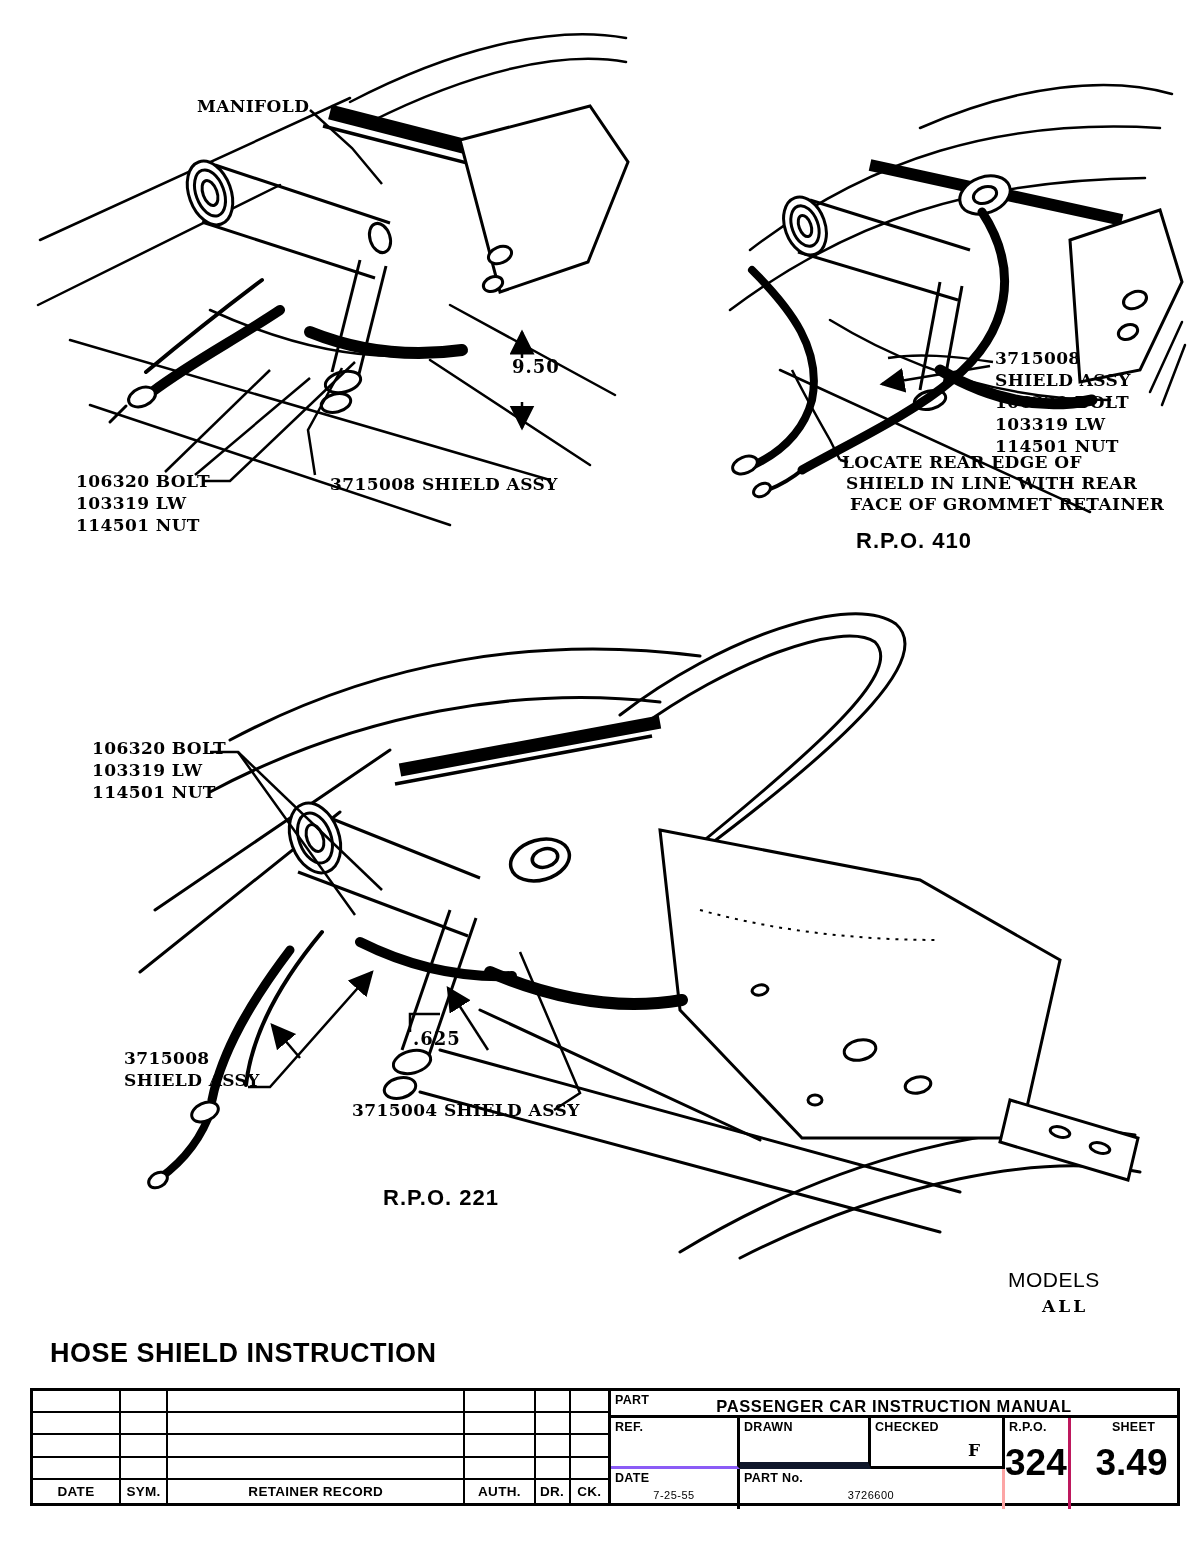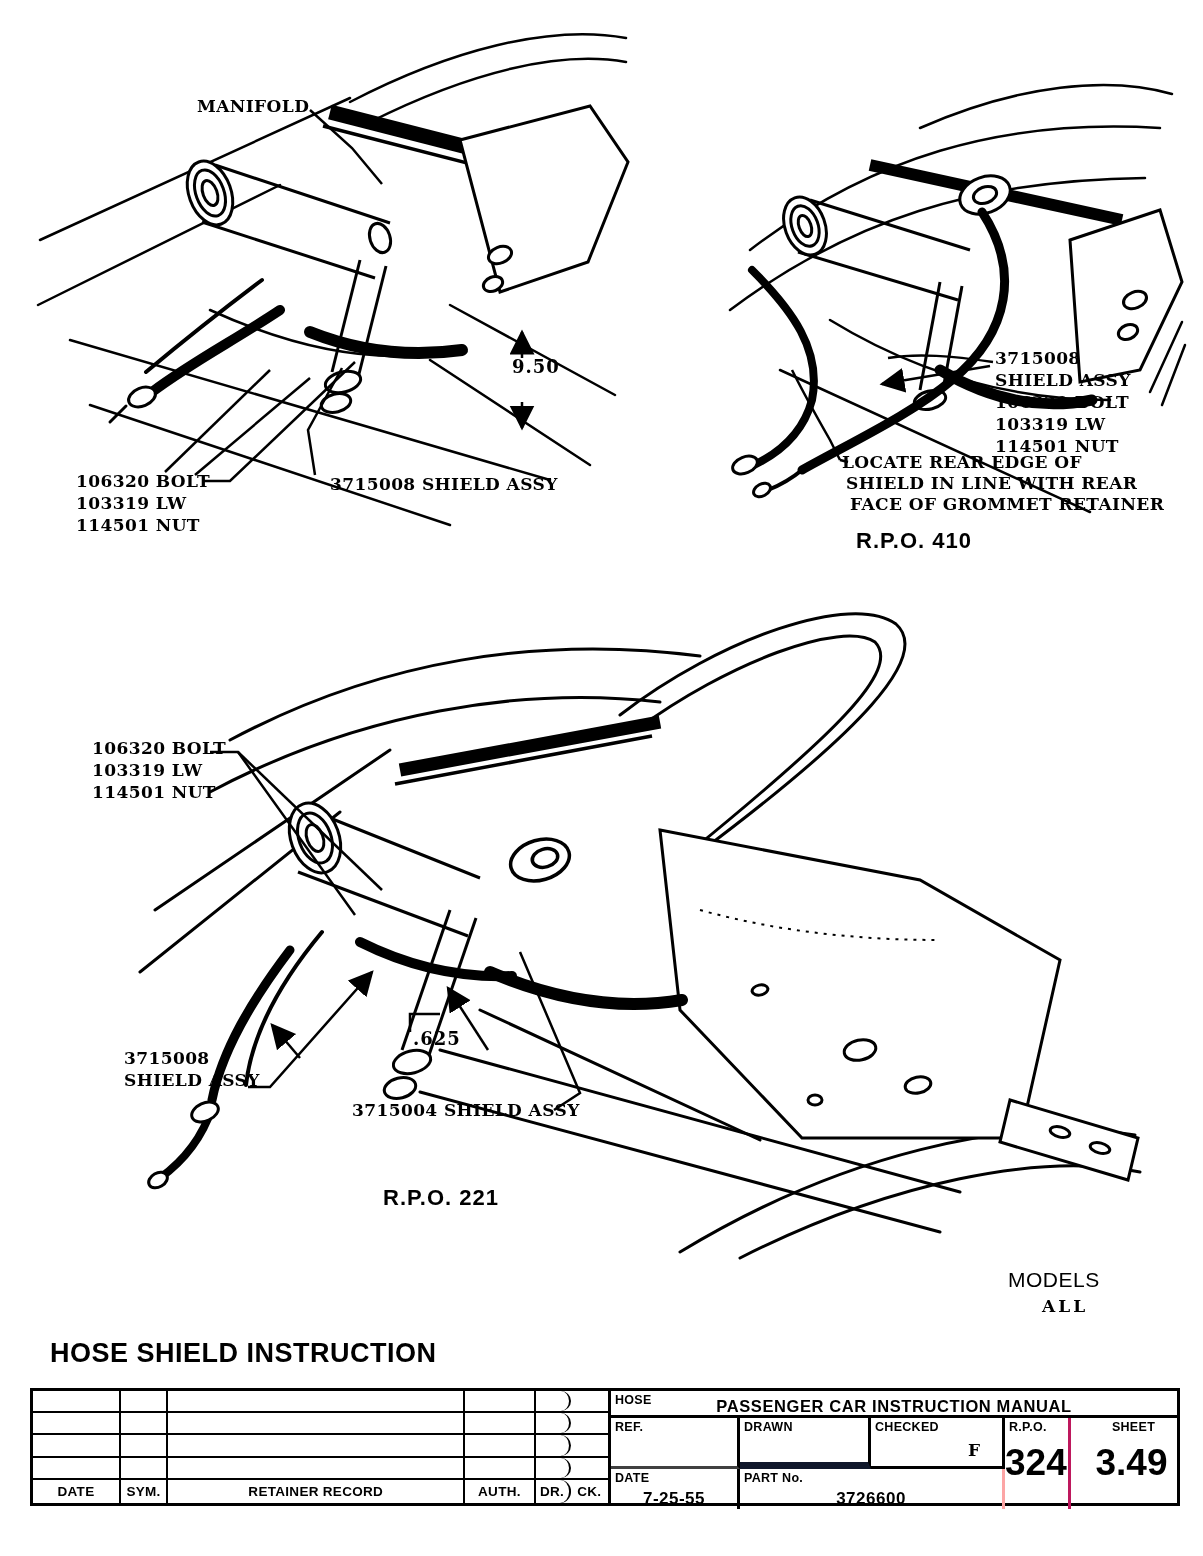--- a/index.html
+++ b/index.html
@@ -44,37 +44,37 @@
   }
   .rev-row { display:flex; flex:1; border-bottom:2px solid #000; }
   .rev-row:last-child { border-bottom:none; flex:1.15; }
   .rev-cell {
     border-right:2px solid #000; height:100%;
     display:flex; align-items:center; justify-content:center;
     font-weight:700; font-size:13.5px; letter-spacing:0.3px;
   }
   .rev-cell:last-child { border-right:none; }
   .c-date { width:15.3%; } .c-sym { width:8.2%; } .c-rev { width:51.7%; }
-  .c-auth { width:12.2%; } .c-dr { width:6.1%;border-radius:11px; } .c-ck { width:6.5%; }
+  .c-auth { width:12.2%; } .c-dr { width:6.1%; } .c-ck { width:6.5%; }
   .info-table { position:absolute; left:578px; top:0; right:0; height:100%; }
   .name-row {
     position:absolute; left:0; top:0; right:0; height:27px;
     border-bottom:3px solid #000;
   }
   .mini-label {
     position:absolute; left:4px; top:2px;
     font-weight:700; font-size:12.5px; letter-spacing:0.3px;
   }
   .name-value {
     position:absolute; left:0; right:0; top:6px; text-align:center;
     font-weight:900; font-size:16.5px; letter-spacing:0.6px;
   }
   .cell { position:absolute; border-right:3px solid #000; }
   .checked-val { position:absolute; right:22px; bottom:6px; font-family:"DejaVu Serif",serif; font-weight:700; font-size:17px; }
-  .center-val { position:absolute; left:0; right:0; top:20px; text-align:center; font-weight:700; font-size:17px; letter-spacing:0.5px; }
+  .center-val { position:absolute; left:0; right:0; top:20px; text-align:center; font-weight:400; font-size:11px; letter-spacing:0.5px; }
   .big-val {
     position:absolute; left:0; right:4px; top:24px; text-align:center;
     font-weight:900; font-size:37px; letter-spacing:0px;
   }
 </style>
 </head>
 <body>
 
 <div class="page">
 
@@ -331,25 +331,25 @@
         <div class="rev-cell c-sym">SYM.</div>
         <div class="rev-cell c-rev">RETAINER RECORD</div>
         <div class="rev-cell c-auth">AUTH.</div>
         <div class="rev-cell c-dr">DR.</div>
         <div class="rev-cell c-ck">CK.</div>
       </div>
     </div>
 
     <div class="info-table">
       <div class="name-row">
-        <span class="mini-label">HOSE</span>
+        <span class="mini-label">PART</span>
         <span class="name-value">PASSENGER CAR INSTRUCTION MANUAL</span>
       </div>
 
-      <div class="cell" style="left:0; top:27px; width:129px; height:51px; border-bottom:3px solid #404040;">
+      <div class="cell" style="left:0; top:27px; width:129px; height:51px; border-bottom:3px solid #8b5cf6;">
         <span class="mini-label">REF.</span>
       </div>
       <div class="cell" style="left:129px; top:27px; width:131px; height:51px; border-bottom:7px solid #0f172a;">
         <span class="mini-label">DRAWN</span>
       </div>
       <div class="cell" style="left:260px; top:27px; width:134px; height:51px; border-bottom:3px solid #000;">
         <span class="mini-label">CHECKED</span>
         <span class="checked-val">F</span>
       </div>
 

